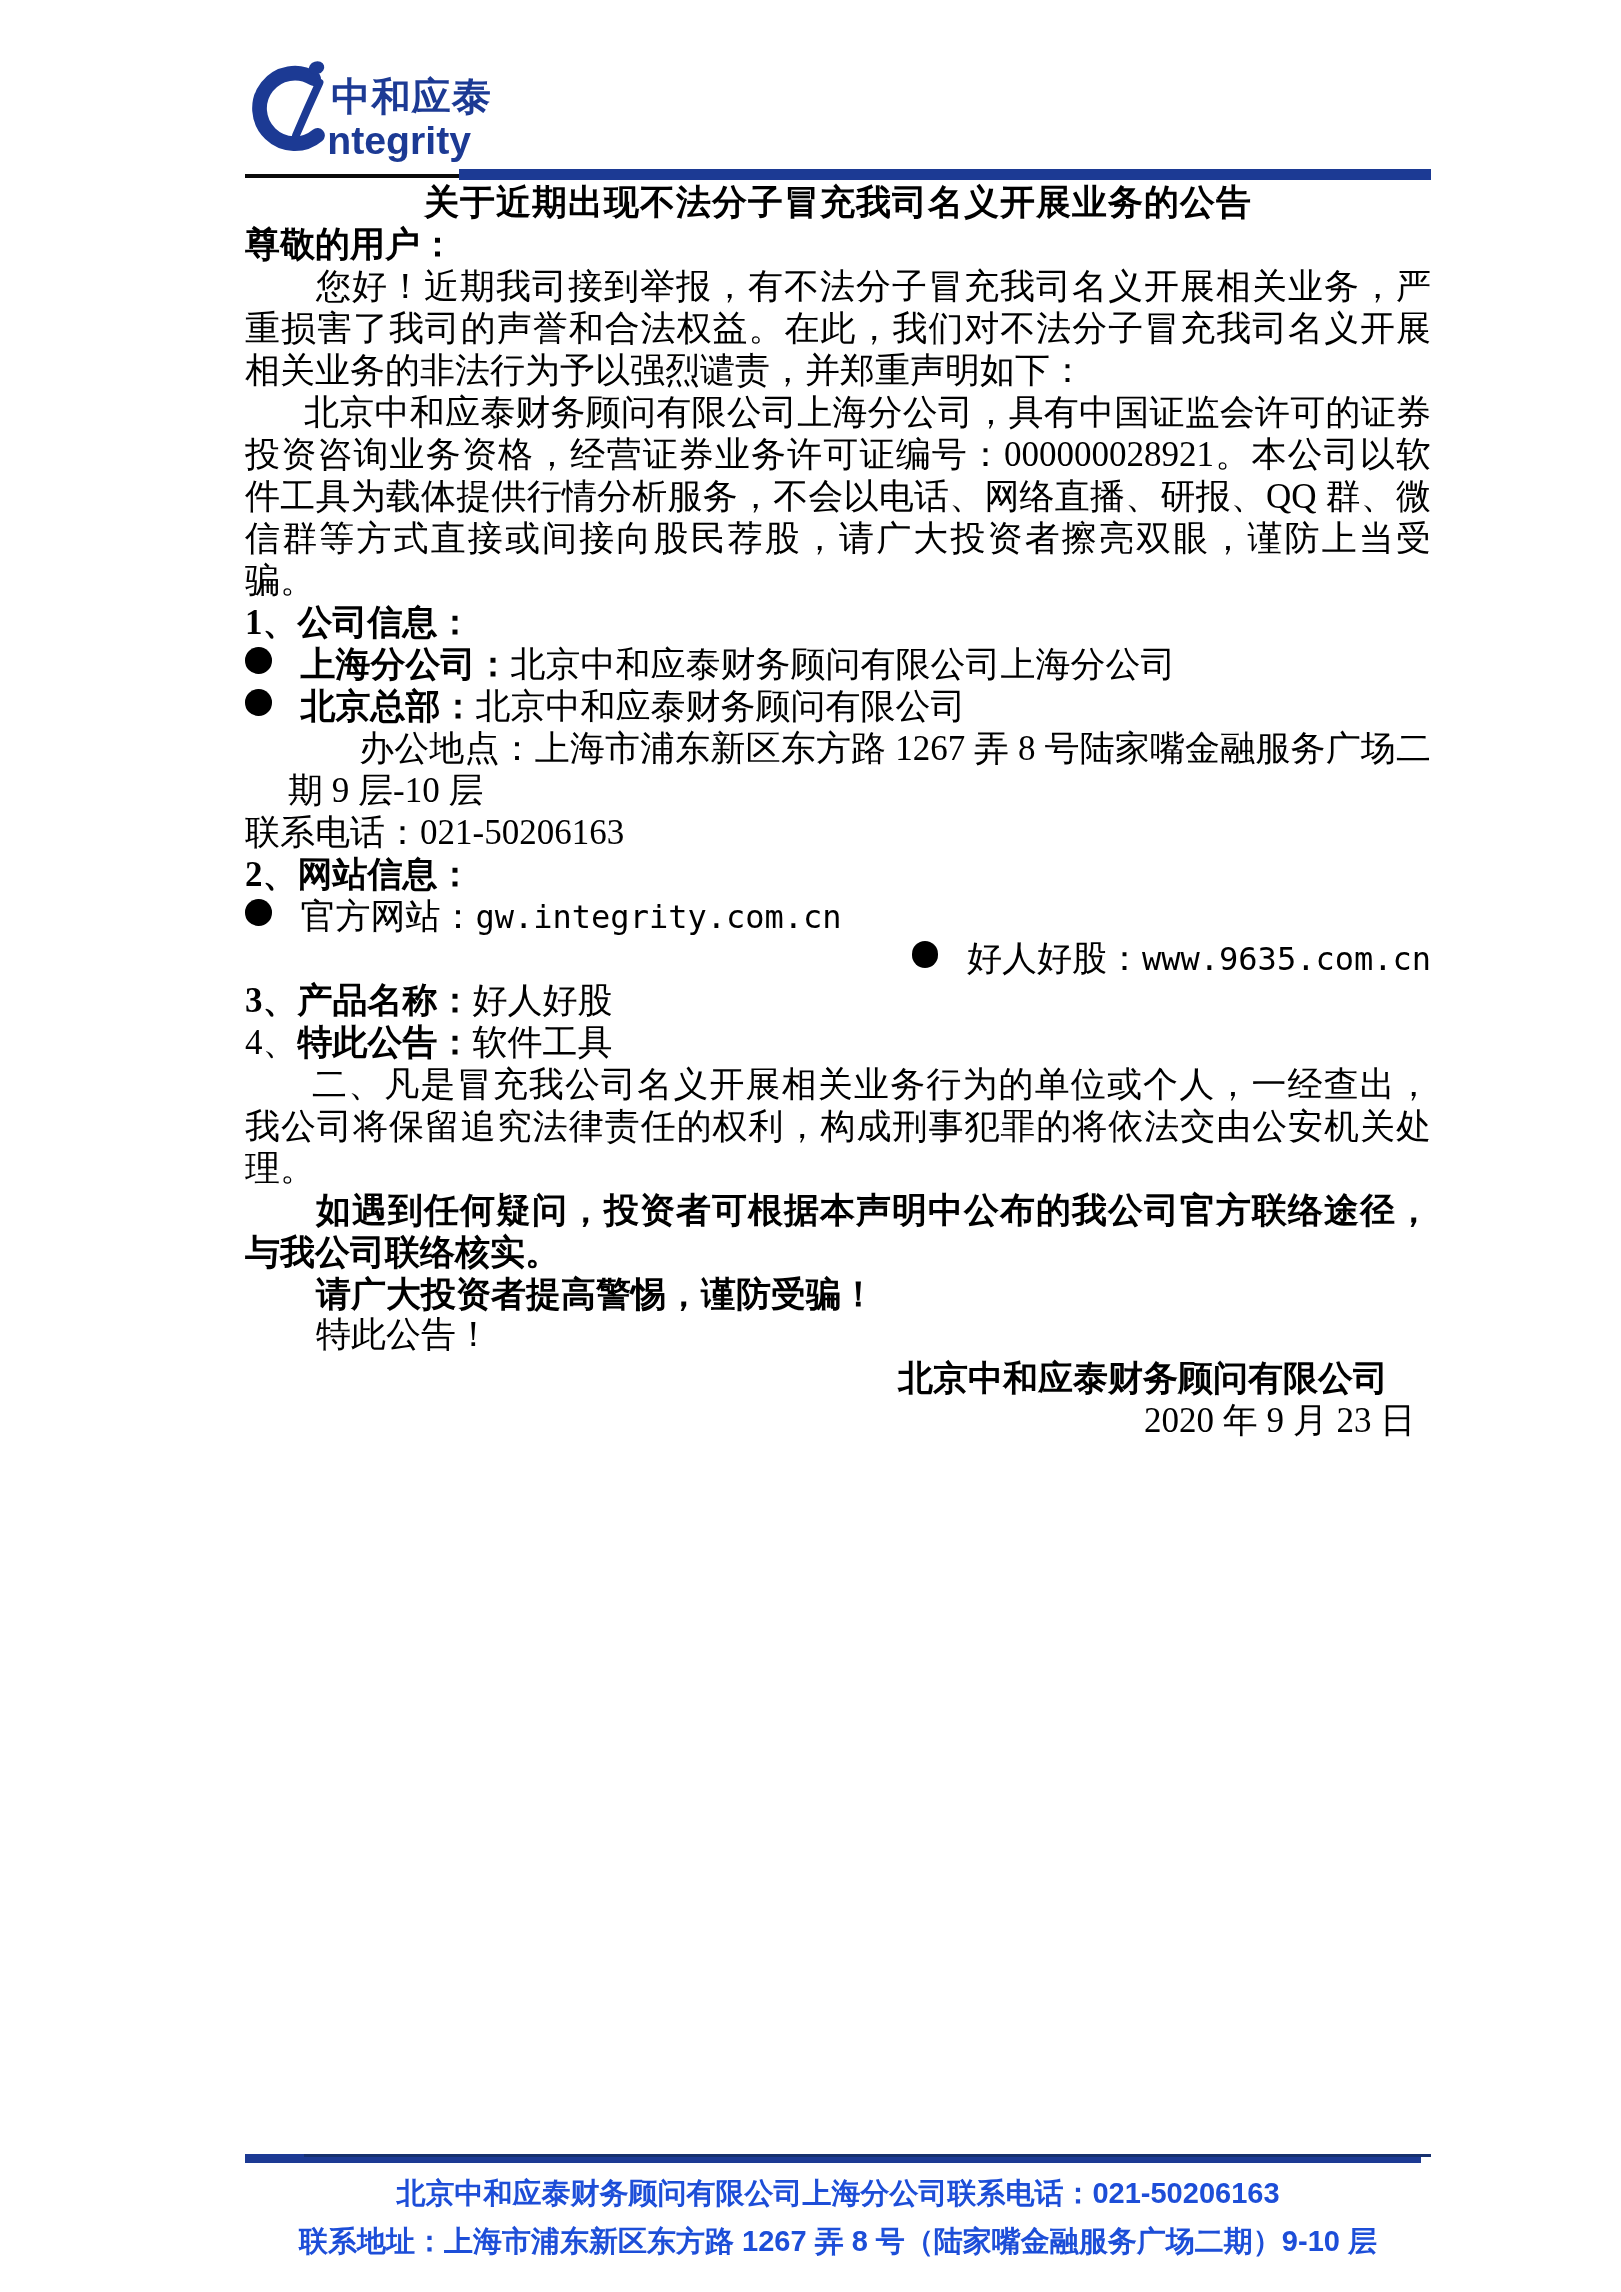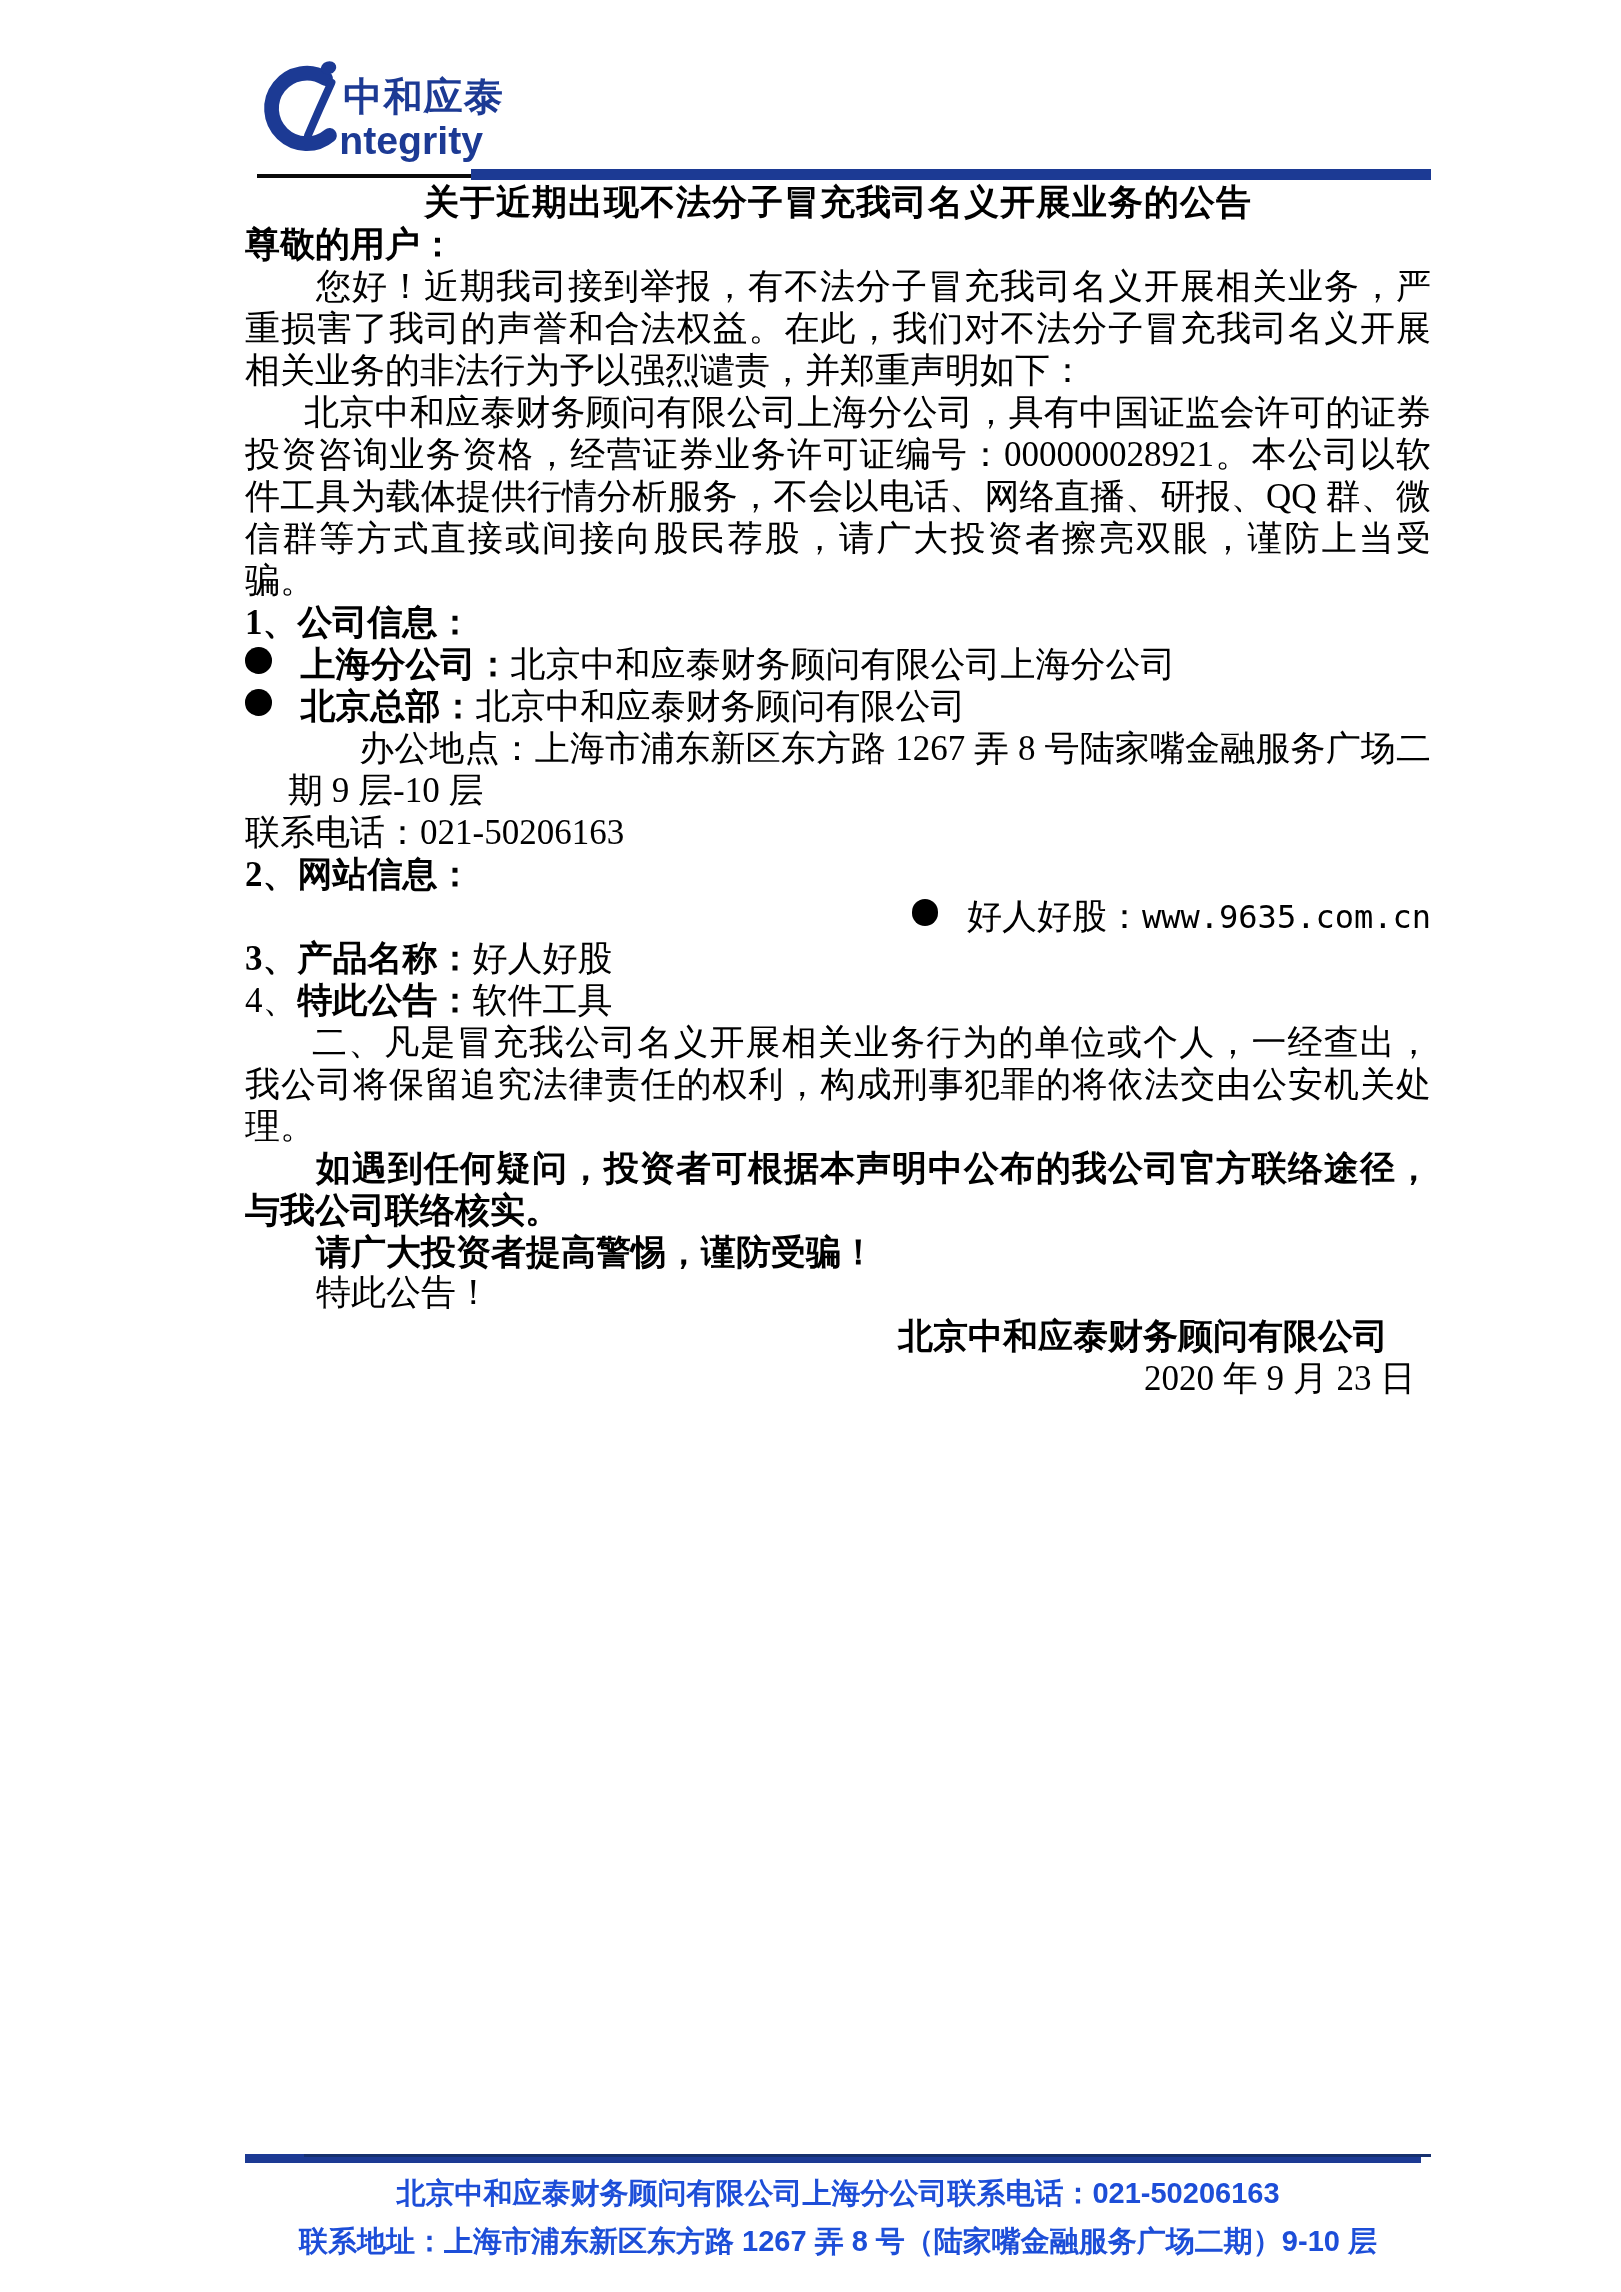--- a/index.html
+++ b/index.html
@@ -11,21 +11,21 @@
     font-family:"Liberation Serif","DejaVu Serif",serif;
     color:#000;
     overflow:hidden;
   }
   .content{padding:0 190px 0 245px;}
   .page p, .page div.line{margin:0;font-size:35px;line-height:42px;}
   .jc{text-align:justify;}
   .b{font-weight:bold;}
 
   
-  .header{padding:51px 190px 0 245px;margin-left:12px;}
+  .header{padding:51px 190px 0 245px;}
   .logo{display:block;}
   .rule{position:relative;height:15.7px;margin-top:2px;}
   .rule .black{position:absolute;left:0;right:3.9px;top:7.8px;height:3.9px;background:#0a0a0a;}
   .rule .blue{position:absolute;left:214px;right:0;top:2.9px;height:10.8px;background:#1c3a94;}
 
   
   .doc-title{margin-top:13.7px;font-size:44px;line-height:49px;font-weight:bold;text-align:center;letter-spacing:1px;}
   .salutation{margin-top:41px;font-weight:bold;}
   .p1{margin-top:25.5px;text-indent:71px;}
   .p2{margin-top:31px;text-indent:59px;}
@@ -100,20 +100,23 @@
     <div class="line bullet-row">
       <span class="dot"></span><span class="b">北京总部：</span><span>北京中和应泰财务顾问有限公司</span>
     </div>
 
     <p class="addr jc">办公地点：上海市浦东新区东方路 1267 弄 8 号陆家嘴金融服务广场二期 9 层-10 层</p>
 
     <p class="phone">联系电话：021-50206163</p>
 
     <p class="sub2">2、网站信息：</p>
 
+    <div class="line bullet-row web1">
+      <span class="dot"></span><span>官方网站：</span><span class="mono">gw.integrity.com.cn</span>
+    </div>
 
     <div class="line bullet-row web2">
       <span class="dot"></span><span>好人好股：</span><span class="mono">www.9635.com.cn</span>
     </div>
 
     <div class="line sub3">
       <span class="b">3、</span><span class="b">产品名称：</span><span>好人好股</span>
     </div>
 
     <div class="line sub4">

